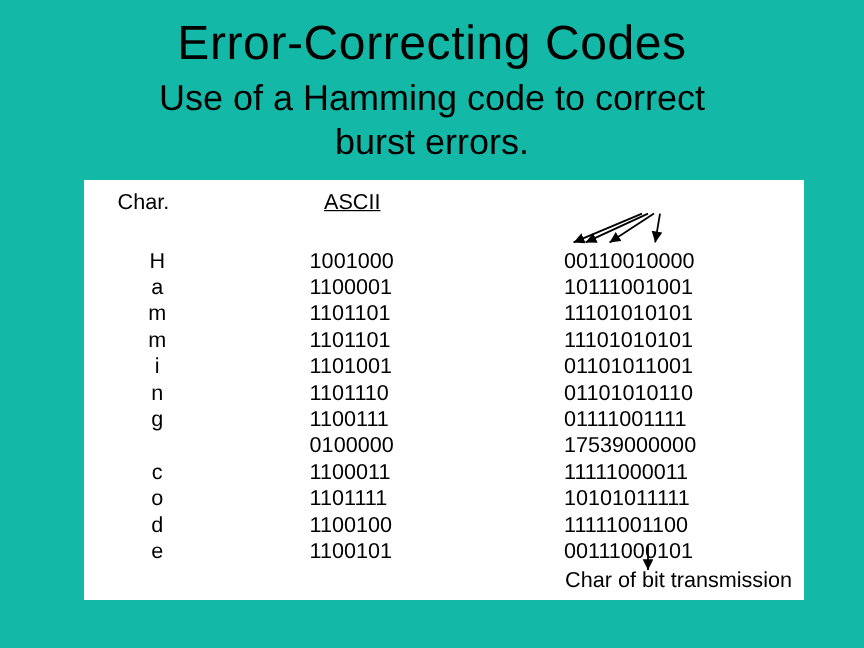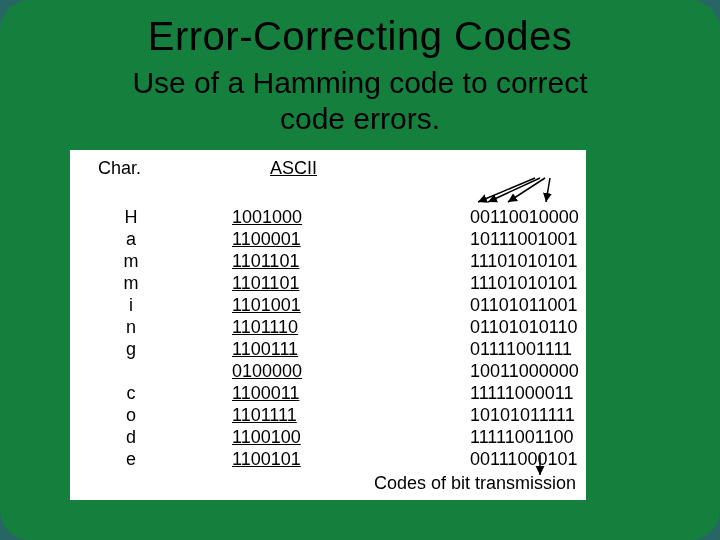--- a/index.html
+++ b/index.html
@@ -8,22 +8,21 @@
     width: 720px;
     height: 540px;
     background: #286666;
     font-family: Arial, Helvetica, sans-serif;
     overflow: hidden;
   }
   .slide {
     position: relative;
     width: 720px;
     height: 540px;
-    background: #15803d;
-    border-radius: 30px;
+    background: #14b8a6;
   }
   .title {
     text-align: center;
     font-size: 40px;
     color: #000;
     padding-top: 14px;
     font-weight: 400;
     letter-spacing: 0.5px;
   }
   .subtitle {
@@ -31,21 +30,21 @@
     font-size: 30px;
     color: #000;
     font-family: Verdana, Geneva, sans-serif;
     margin-top: 6px;
     line-height: 1.2;
   }
   .figure {
     position: absolute;
     left: 70px;
     top: 150px;
-    width: 516px;
+    width: 600px;
     height: 350px;
     background: #ffffff;
   }
   .col-header {
     position: absolute;
     top: 8px;
     font-size: 18px;
     color: #000;
   }
   .hdr-char   { left: 28px; }
@@ -53,21 +52,21 @@
   .hdr-check  { left: 430px; }
   .col {
     position: absolute;
     top: 56px;
     font-size: 18px;
     line-height: 22px;
     color: #000;
     white-space: pre;
   }
   .col-char  { left: 46px;  text-align: center; width: 30px; }
-  .col-ascii { left: 162px; font-family: Arial, Helvetica, sans-serif; text-decoration: underline; }
+  .col-ascii { left: 188px; font-family: Arial, Helvetica, sans-serif; }
   .col-check { left: 400px; font-family: Arial, Helvetica, sans-serif; }
   .caption {
     position: absolute;
     right: 10px;
     bottom: 6px;
     font-size: 18px;
     color: #000;
   }
   svg.arrows {
     position: absolute;
@@ -79,21 +78,21 @@
   }
 </style>
 </head>
 <body>
 
 <div class="slide">
 
   <div class="title">Error-Correcting Codes</div>
   <div class="subtitle">
     <span>Use of a Hamming code to correct</span><br>
-    <span>code errors.</span>
+    <span>burst errors.</span>
   </div>
 
   <div class="figure">
 
     <div class="col-header hdr-char">Char.</div>
     <div class="col-header hdr-ascii">ASCII</div>
 
     <div class="col col-char">H
 a
 m
@@ -118,27 +117,27 @@
 1101111
 1100100
 1100101</div>
     <div class="col col-check">00110010000
 10111001001
 11101010101
 11101010101
 01101011001
 01101010110
 01111001111
-10011000000
+17539000000
 11111000011
 10101011111
 11111001100
 00111000101</div>
 
-    <div class="caption">Codes of bit transmission</div>
+    <div class="caption">Char of bit transmission</div>
 
     <svg class="arrows" viewBox="0 0 600 350">
       <defs>
         <marker id="ah" markerWidth="8" markerHeight="8" refX="6" refY="3" orient="auto">
           <path d="M0,0 L6,3 L0,6 Z" fill="#000"></path>
         </marker>
       </defs>
 
       <line x1="465" y1="28" x2="408" y2="52" stroke="#000" stroke-width="1.5" marker-end="url(#ah)"></line>
       <line x1="470" y1="28" x2="418" y2="52" stroke="#000" stroke-width="1.5" marker-end="url(#ah)"></line>

